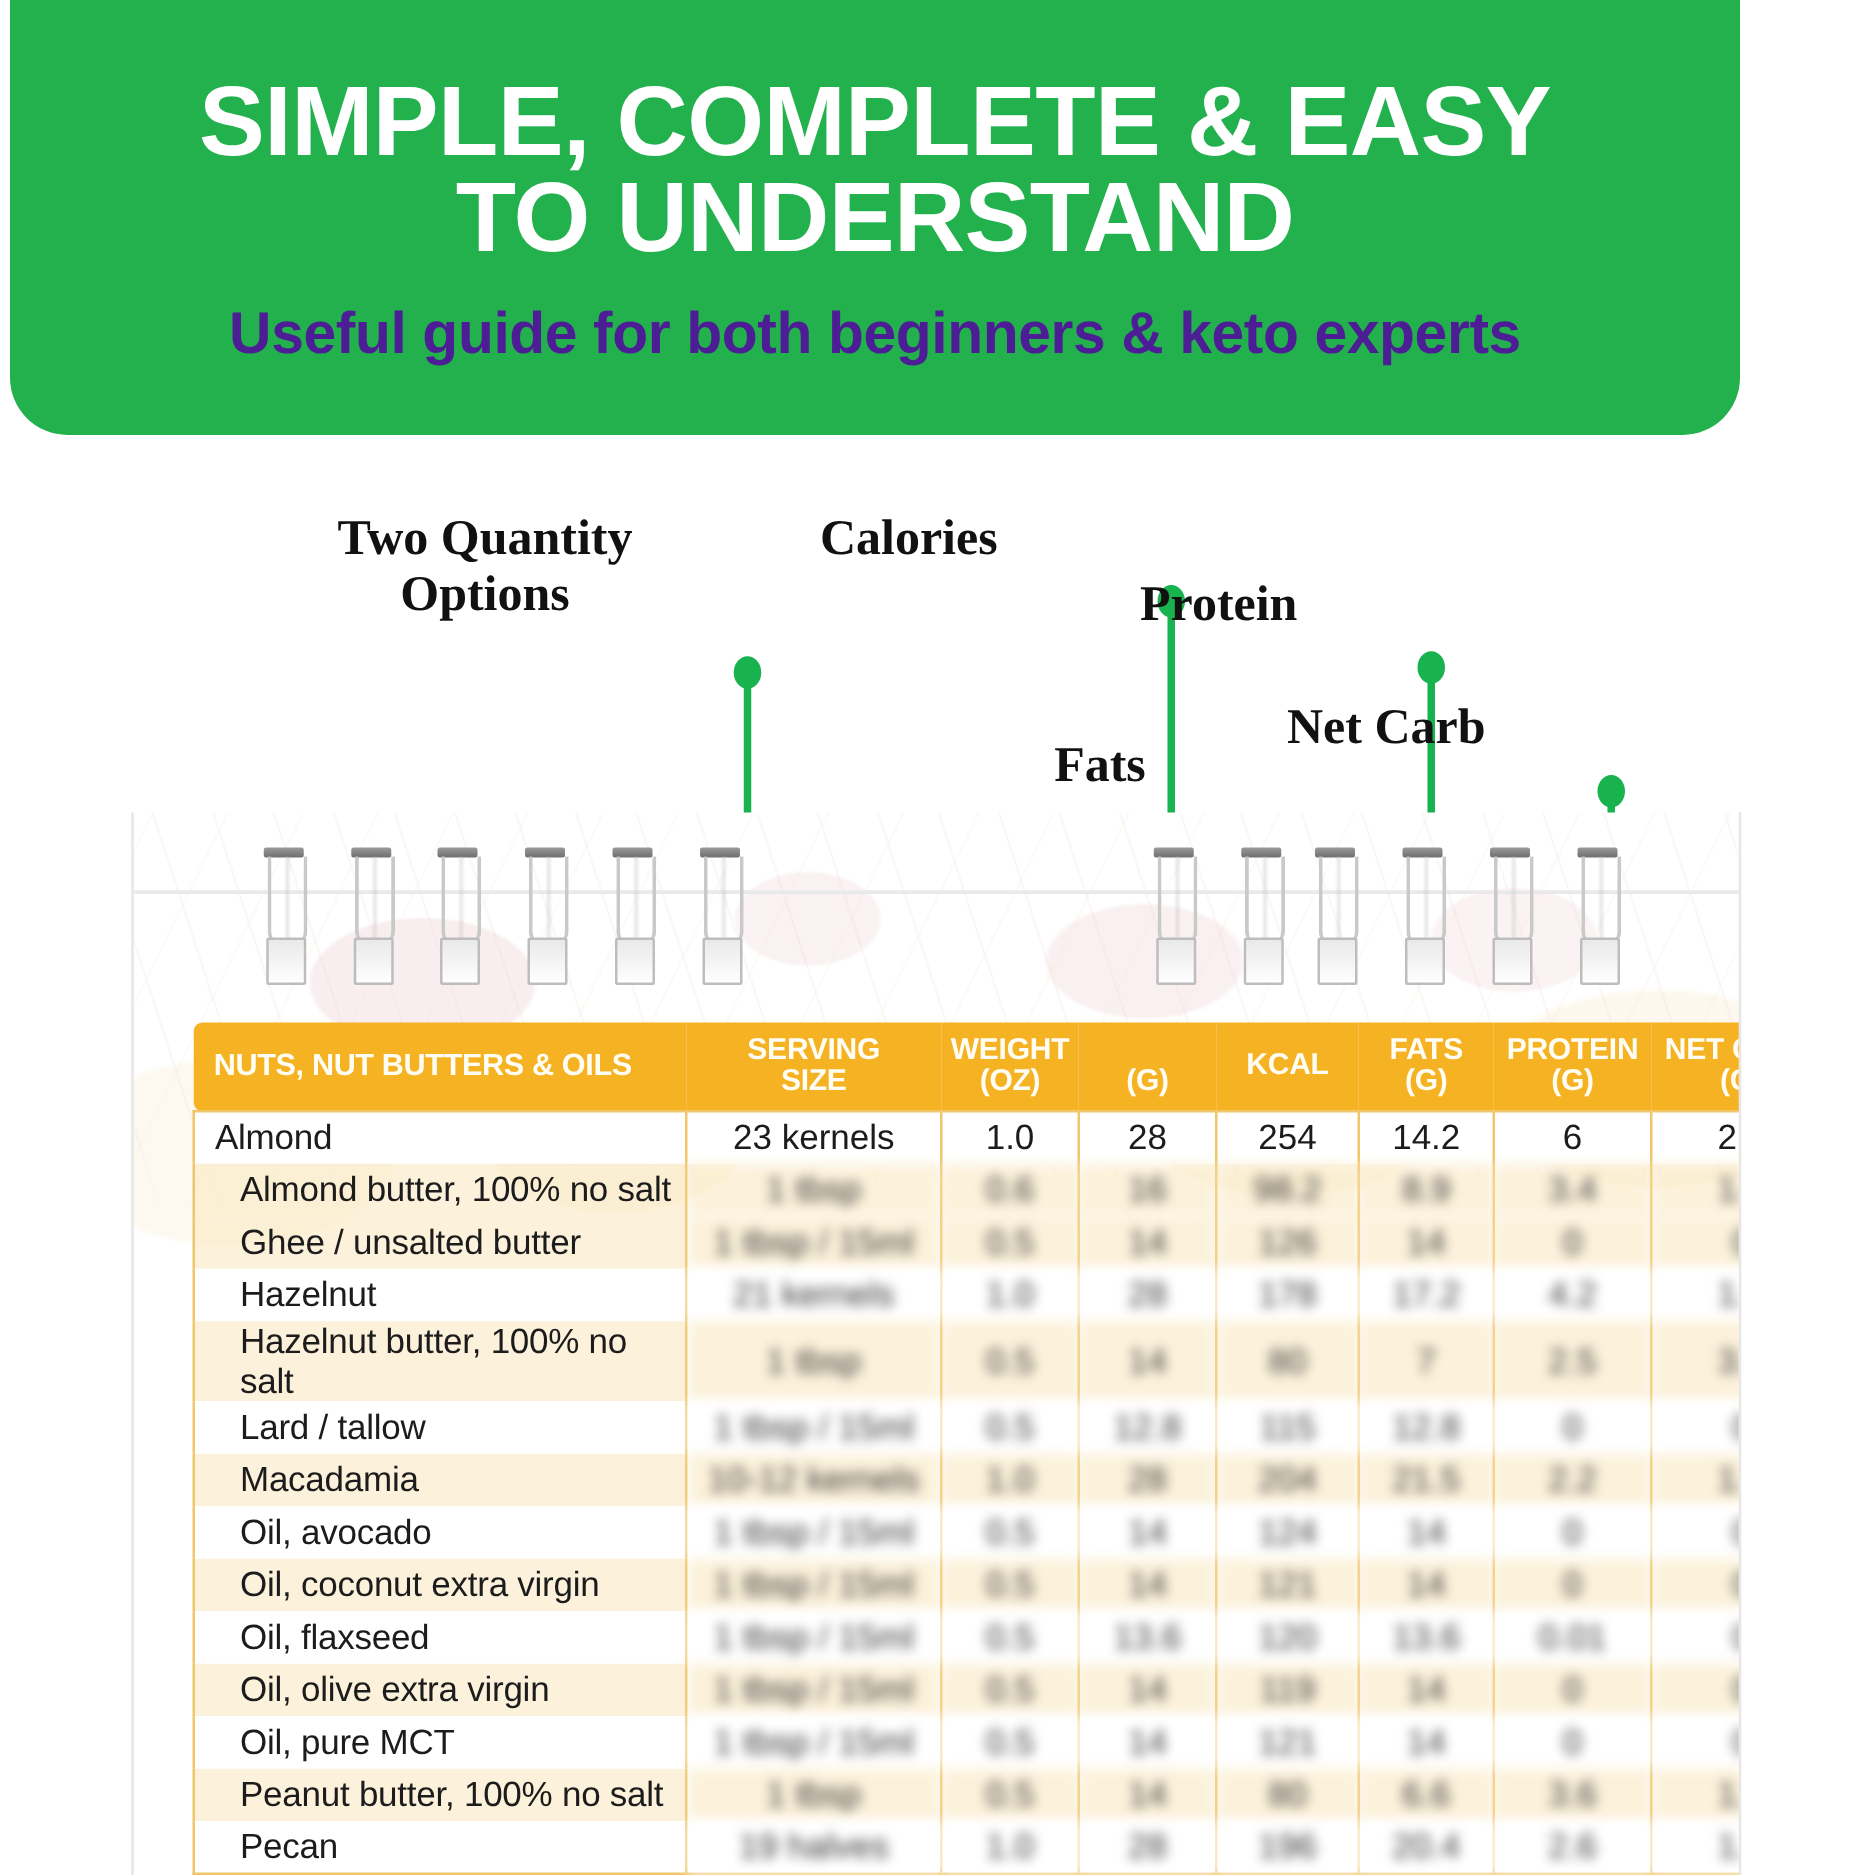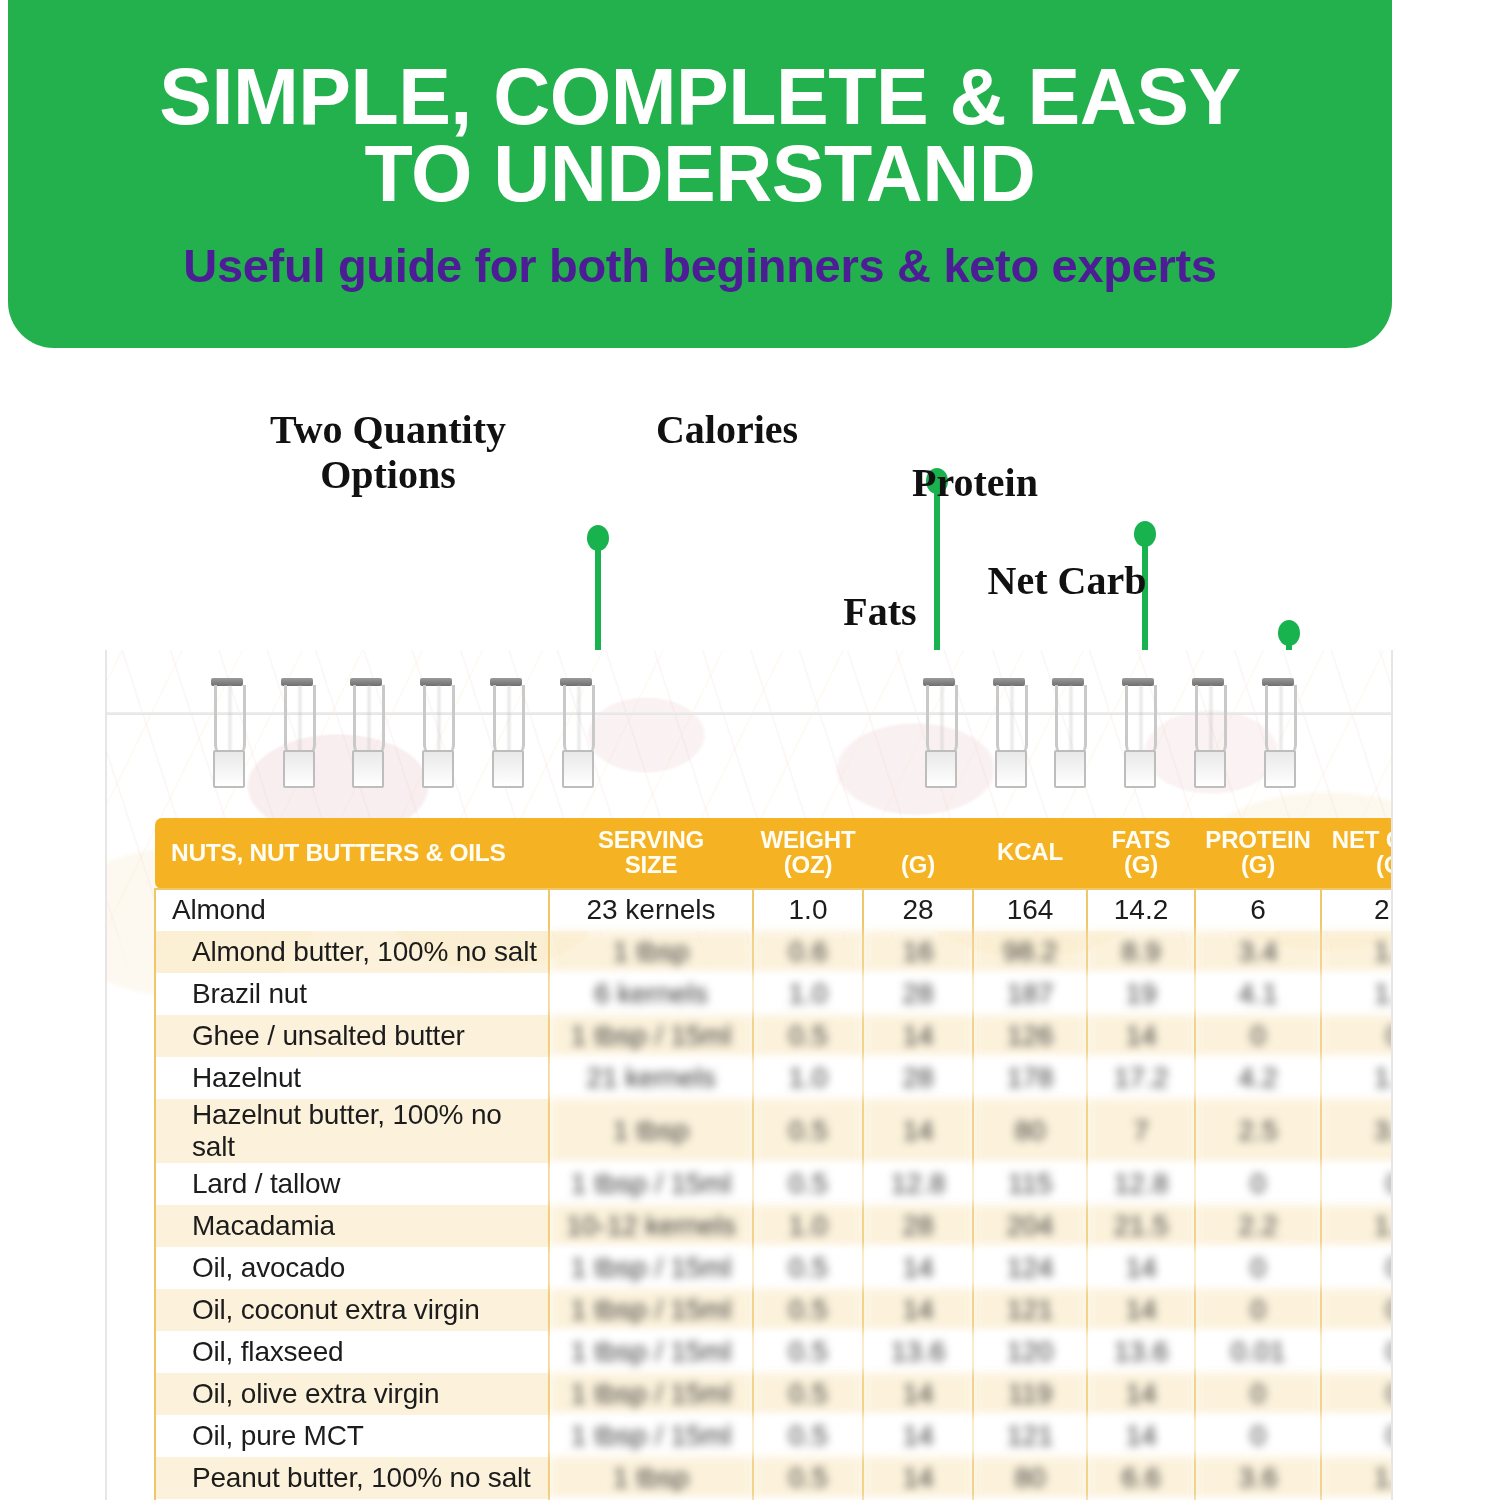--- a/index.html
+++ b/index.html
@@ -205,21 +205,21 @@
   </div>
 
   <div class="callout">
     <div class="callout-label" style="left:1145px;top:113px;width:340px;margin-left:-170px;">Protein</div>
     <div class="callout-dot" style="left:1145px;top:186px;"></div>
     <div class="callout-line" style="left:1145px;top:186px;height:244px;"></div>
     <div class="callout-dot" style="left:1145px;top:430px;"></div>
   </div>
 
   <div class="callout">
-    <div class="callout-label" style="left:1247px;top:211px;width:360px;margin-left:-180px;">Net Carb</div>
+    <div class="callout-label" style="left:1289px;top:211px;width:360px;margin-left:-180px;">Net Carb</div>
     <div class="callout-dot" style="left:1289px;top:285px;"></div>
     <div class="callout-line" style="left:1289px;top:285px;height:145px;"></div>
     <div class="callout-dot" style="left:1289px;top:430px;"></div>
   </div>
 
 </div>
 
 <div class="page">
   <div class="page-art"></div>
   <div class="page-crease"></div>
@@ -306,45 +306,35 @@
           <th class="c-net">NET CARB
 (G)</th>
         </tr>
       </thead>
       <tbody id="tbody">
           <tr class="even">
             <td class="name c-name">Almond</td>
             <td class="c-serv">23 kernels</td>
             <td class="c-oz">1.0</td>
             <td class="c-g">28</td>
-            <td class="c-kcal">164</td>
+            <td class="c-kcal">254</td>
             <td class="c-fats">14.2</td>
             <td class="c-prot">6</td>
             <td class="c-net">2.6</td>
           </tr>
           <tr class="odd blurred">
             <td class="name c-name">Almond butter, 100% no salt</td>
             <td class="c-serv">1 tbsp</td>
             <td class="c-oz">0.6</td>
             <td class="c-g">16</td>
             <td class="c-kcal">98.2</td>
             <td class="c-fats">8.9</td>
             <td class="c-prot">3.4</td>
             <td class="c-net">1.4</td>
           </tr>
-          <tr class="even blurred">
-            <td class="name c-name">Brazil nut</td>
-            <td class="c-serv">6 kernels</td>
-            <td class="c-oz">1.0</td>
-            <td class="c-g">28</td>
-            <td class="c-kcal">187</td>
-            <td class="c-fats">19</td>
-            <td class="c-prot">4.1</td>
-            <td class="c-net">1.2</td>
-          </tr>
           <tr class="odd blurred">
             <td class="name c-name">Ghee / unsalted butter</td>
             <td class="c-serv">1 tbsp / 15ml</td>
             <td class="c-oz">0.5</td>
             <td class="c-g">14</td>
             <td class="c-kcal">126</td>
             <td class="c-fats">14</td>
             <td class="c-prot">0</td>
             <td class="c-net">0</td>
           </tr>

